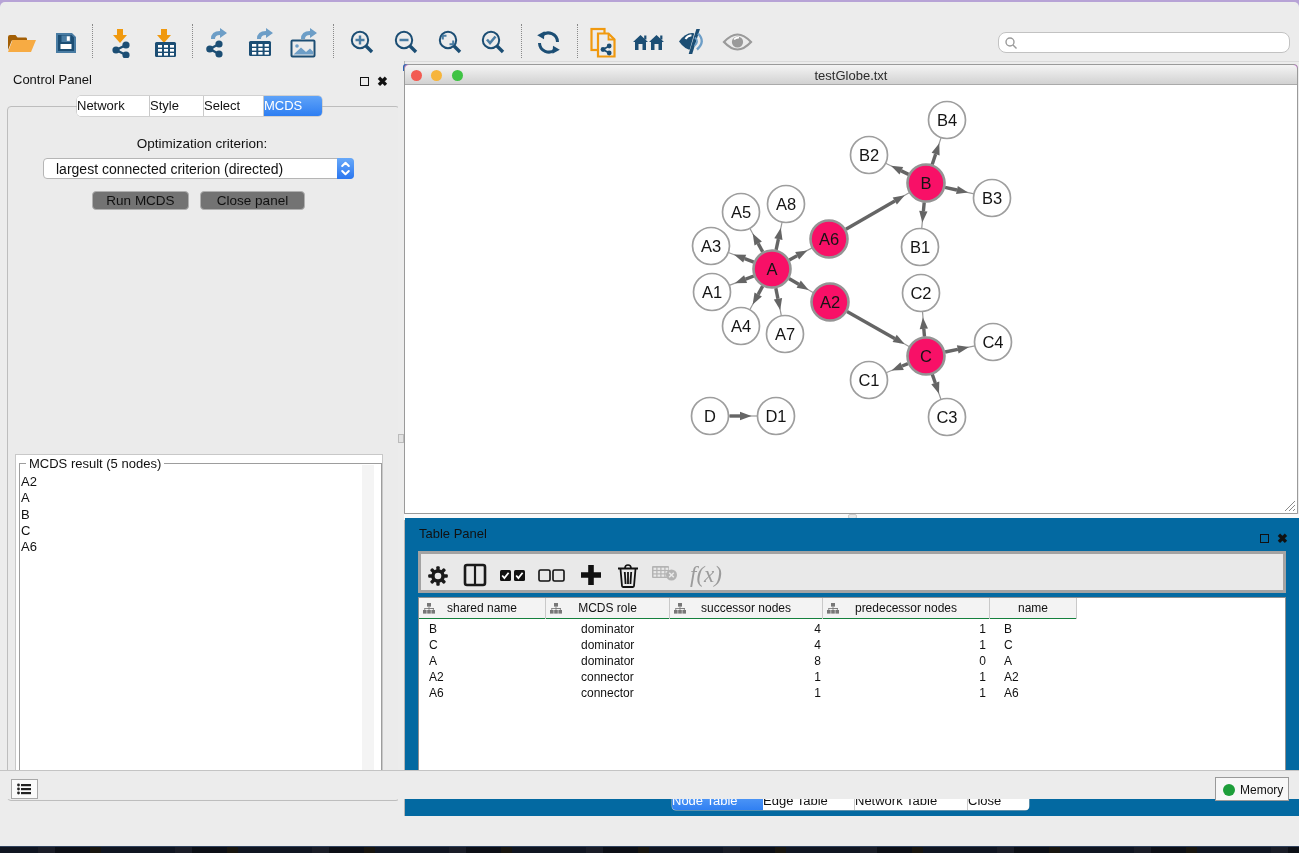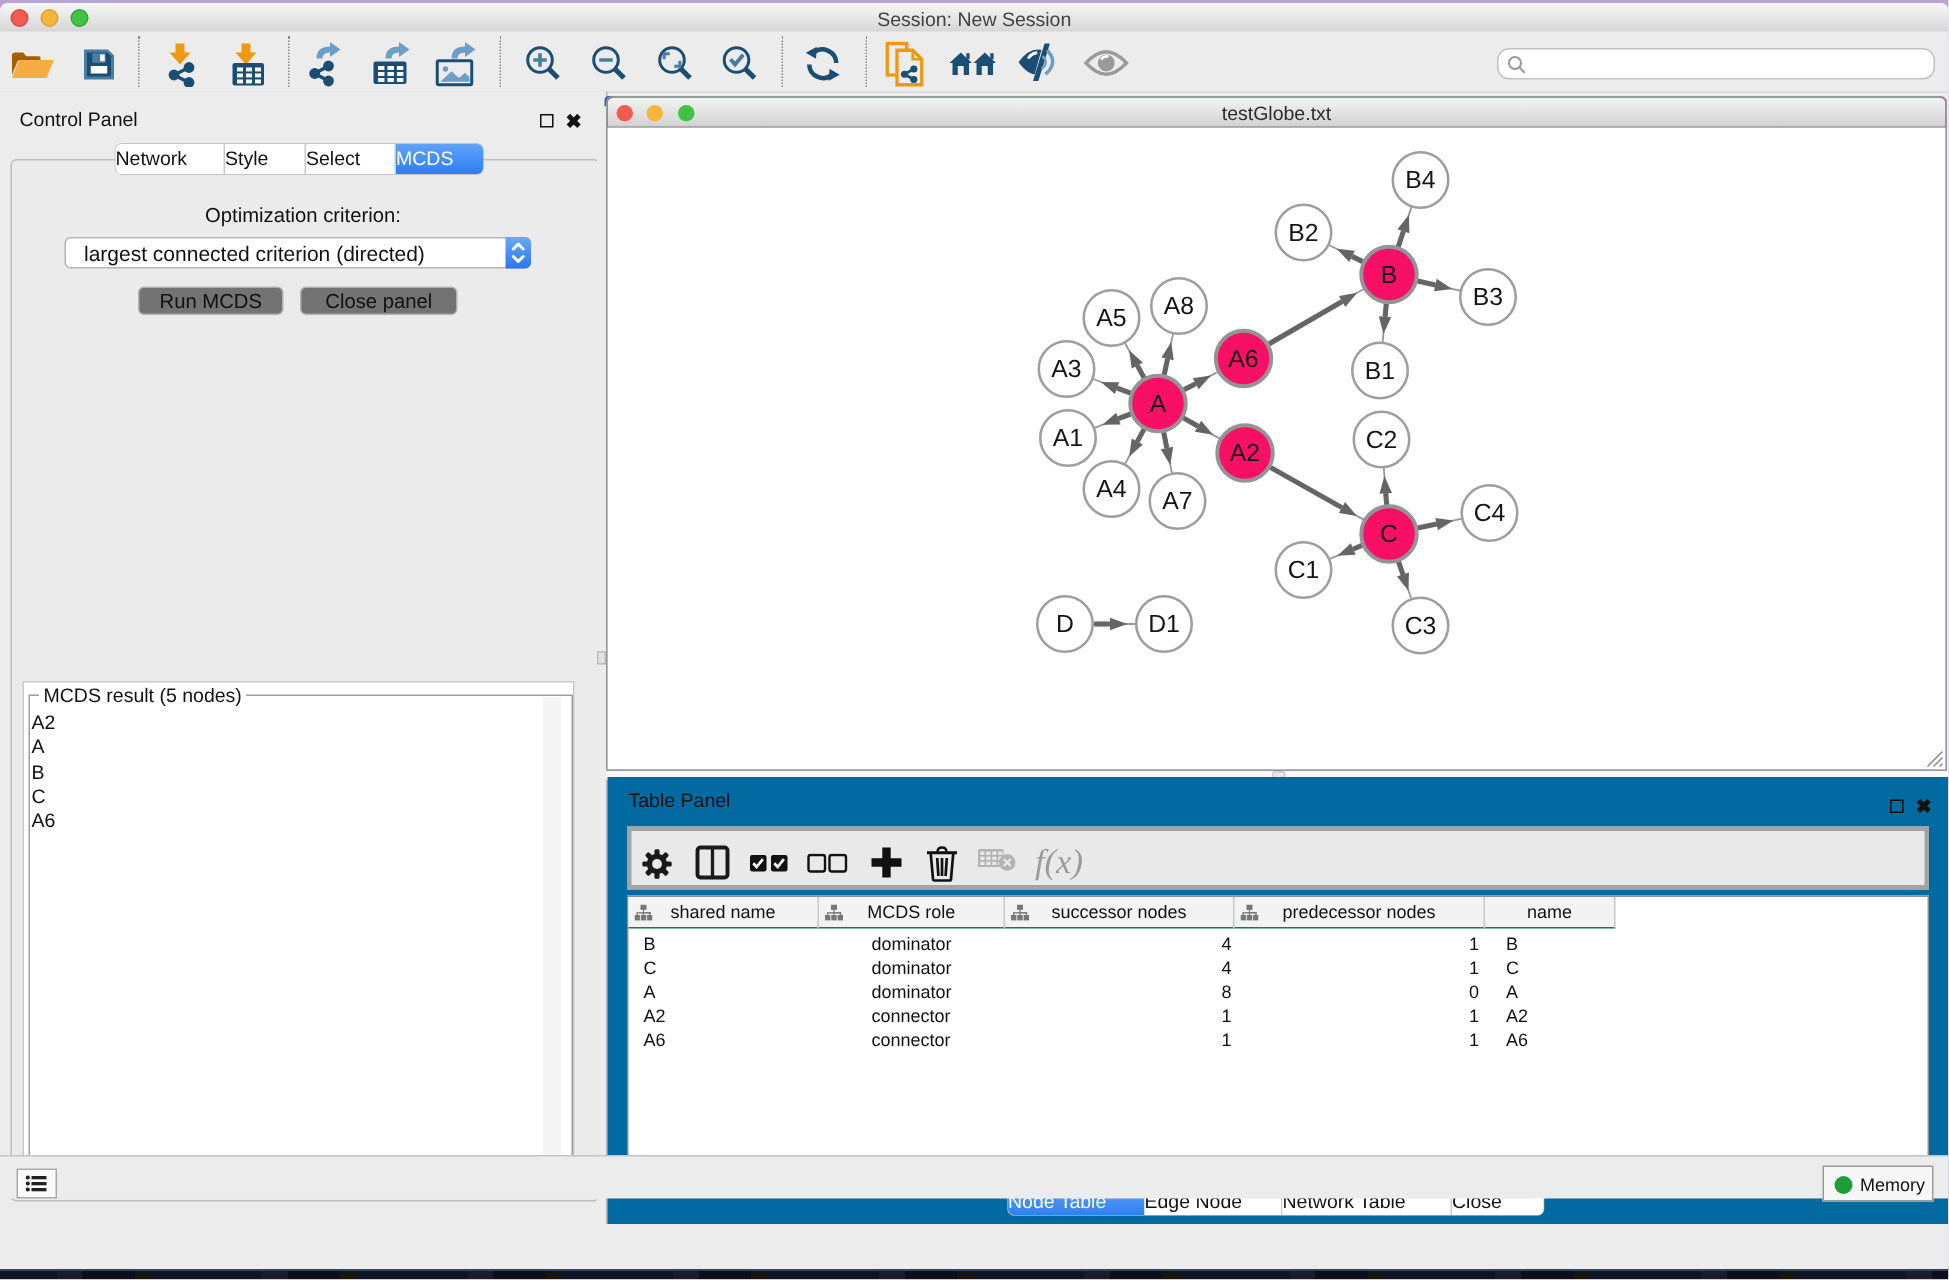--- a/index.html
+++ b/index.html
@@ -46,21 +46,21 @@
 #mcdsbox{position:absolute;left:15px;top:393px;width:368px;height:340px;background:#fff;border:1px solid #c8c8c8}
 #mcdsfield{position:absolute;left:3px;top:8px;width:363px;height:328px;border:1px solid #9d9d9d}
 #mcdsleg{position:absolute;left:6px;top:-8px;background:#fff;padding:0 3px;font-size:13px;color:#111}
 #mcdslist{position:absolute;left:5px;top:19px;font-size:13px;color:#111;line-height:16.3px}
 #mcdssb{position:absolute;right:8px;top:10px;width:12px;height:324px;background:#f4f4f4}
 #vsplit{position:absolute;left:398px;top:59px;width:7px;height:755px;background:#ececec;border-right:1px solid #b5b5b5}
 #vgrip{position:absolute;left:0;top:373px;width:6px;height:9px;background:#e2e2e2;border:1px solid #bbb}
 #hsplit{position:absolute;left:404px;top:512px;width:895px;height:6px;background:#fafafa}
 #hgrip{position:absolute;left:444px;top:0px;width:9px;height:5px;background:#e8e8e8;border:1px solid #ccc;border-radius:2px}
 
-#netwin{position:absolute;left:404px;top:62px;width:894px;height:450px;background:#be185d;border:1px solid #9a9a9a;border-radius:4px 4px 0 0}
+#netwin{position:absolute;left:404px;top:62px;width:894px;height:450px;background:#d946ef;border:1px solid #9a9a9a;border-radius:4px 4px 0 0}
 #nettitle{position:absolute;left:0;top:0;width:100%;height:20px;background:linear-gradient(#f4f4f4,#d2d2d2);border-bottom:1px solid #aaa;border-radius:4px 4px 0 0}
 #nettitle .t1{left:6px;background:#f25b52}
 #nettitle .t2{left:26px;background:#f6b53c}
 #nettitle .t3{left:47px;background:#3fc344}
 #nettitle .tl{top:5px;width:11px;height:11px}
 #nettext{position:absolute;top:3px;width:100%;text-align:center;font-size:13px;color:#2c2c2c}
 #netcanvas{position:absolute;left:0;top:20px;width:892px;height:428px;background:#fff;overflow:hidden}
 #netcanvas svg{display:block}
 #resize{position:absolute;right:1px;bottom:1px}
 
@@ -74,26 +74,20 @@
 .trow{position:absolute;font-size:12px;color:#111;height:16px}
 .tc{position:absolute;top:0}
 #ttabs{left:267px;top:272px}
 #ttabs .seg{line-height:21px;height:21px;font-size:13px}
 .tpicon{position:absolute}
 </style></head>
 <body>
 <div id="desk">
 <div id="wall"></div>
 <div id="app">
-  <div id="titlebar">
-    <div class="tl t1"></div>
-        <div class="tl t2"></div>
-        <div class="tl t3"></div>
-    <div id="titletext">Session: New Session</div>
-  </div>
   <div id="toolbar">
 <svg class="ticon" style="left:7px;top:10px" width="30" height="24" viewBox="0 0 30 24">
           <path d="M1 6 Q1 4 3 4 H8.5 L10.5 6.5 H19 Q20 6.5 20 8 V9.5 H4.8 L1 19 Z" fill="#a35f05"></path>
           <path d="M1 21 L5.5 9 L29 9 L24 21 Z" fill="#f7ab43"></path>
         </svg>
 <svg class="ticon" style="left:54px;top:10px" width="24" height="24" viewBox="0 0 24 24">
           <path d="M2 2 H18 L22 6 V22 H2 Z" fill="#497ca3"></path>
           <path d="M4 4 H17.5 L20 6.5 V20 H4 Z" fill="#1c4e74"></path>
           <rect x="7.5" y="4.5" width="9" height="6.5" fill="#497ca3"></rect>
           <rect x="12.8" y="5.3" width="3" height="4.5" fill="#fff"></rect>
@@ -549,21 +543,21 @@
 <div class="trow" style="left:0;top:87.6px;width:868px">
             <span class="tc" style="left:10px">A6</span>
             <span class="tc" style="left:162px">connector</span>
             <span class="tc" style="left:330px;width:72px;text-align:right">1</span>
             <span class="tc" style="left:495px;width:72px;text-align:right">1</span>
             <span class="tc" style="left:585px">A6</span>
           </div>
     </div>
     <div class="segtabs" id="ttabs">
       <div class="seg sel" style="width:91px">Node Table</div>
-      <div class="seg" style="width:92px">Edge Node</div>
+      <div class="seg" style="width:92px">Edge Table</div>
       <div class="seg" style="width:113px">Network Table</div>
       <div class="seg" style="width:61px">Close</div>
     </div>
   </div>
 
   <div id="statusbar">
     <div id="listbtn"><svg width="15" height="12" viewBox="0 0 15 12" style="margin:3px 0 0 5px">
             <g fill="#222">
               <circle cx="1.5" cy="2" r="1.4"></circle>
               <circle cx="1.5" cy="6" r="1.4"></circle>

